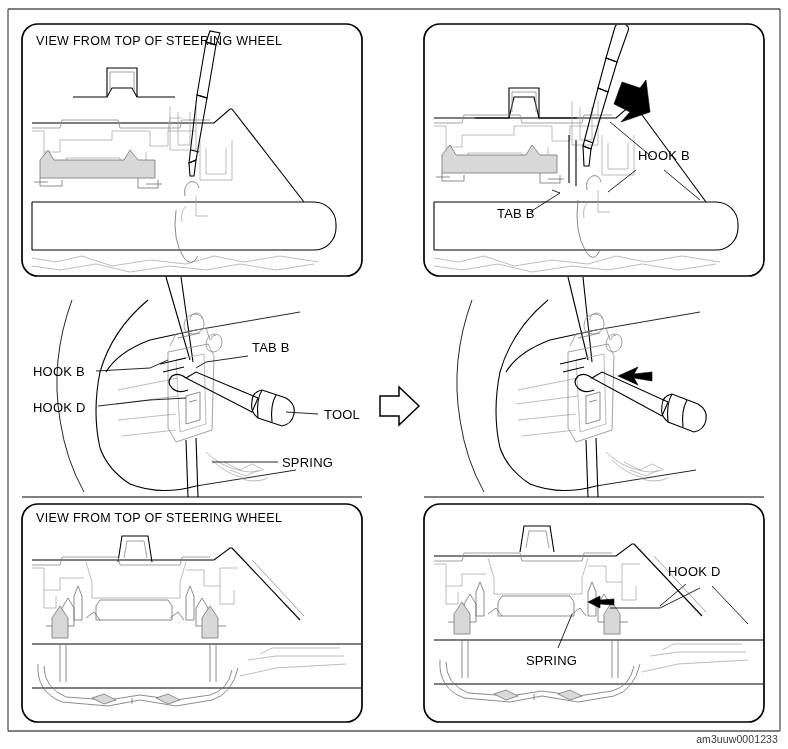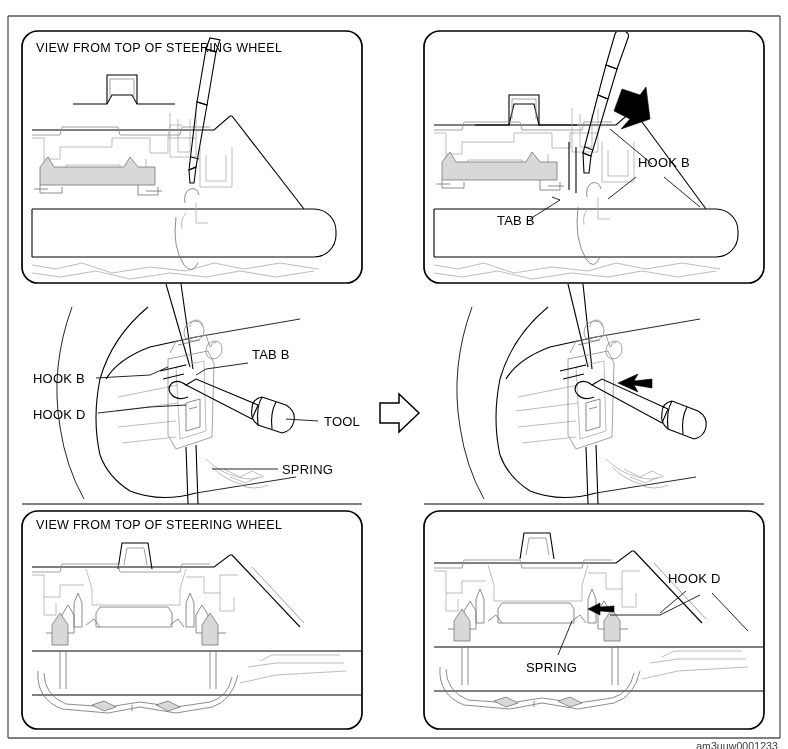--- a/index.html
+++ b/index.html
@@ -10,21 +10,21 @@
   body {
     width: 788px;
     height: 749px;
     font-family: "Liberation Sans", sans-serif;
     color: #000000;
     overflow: hidden;
     position: relative;
   }
   #figure-root {
     position: absolute;
-    left: 0; top: 7px;
+    left: 0; top: 0;
     width: 788px;
     height: 716px;
   }
   svg.figure-canvas {
     position: absolute;
     left: 0; top: 0;
     width: 788px;
     height: 749px;
     display: block;
   }

